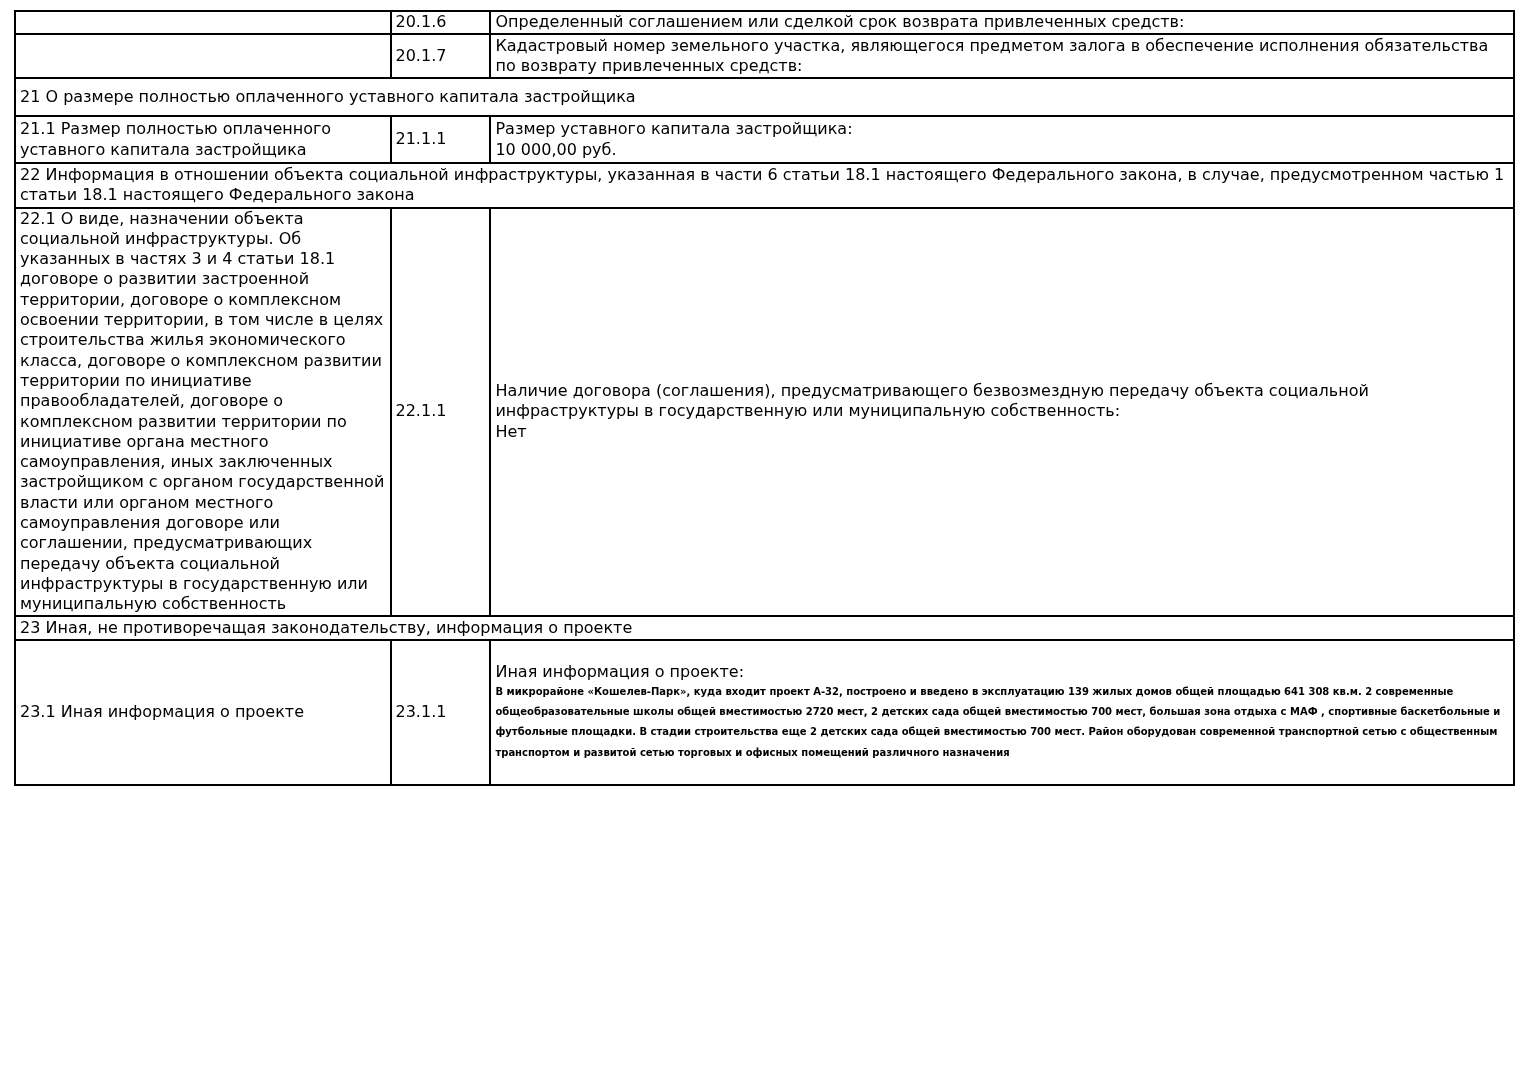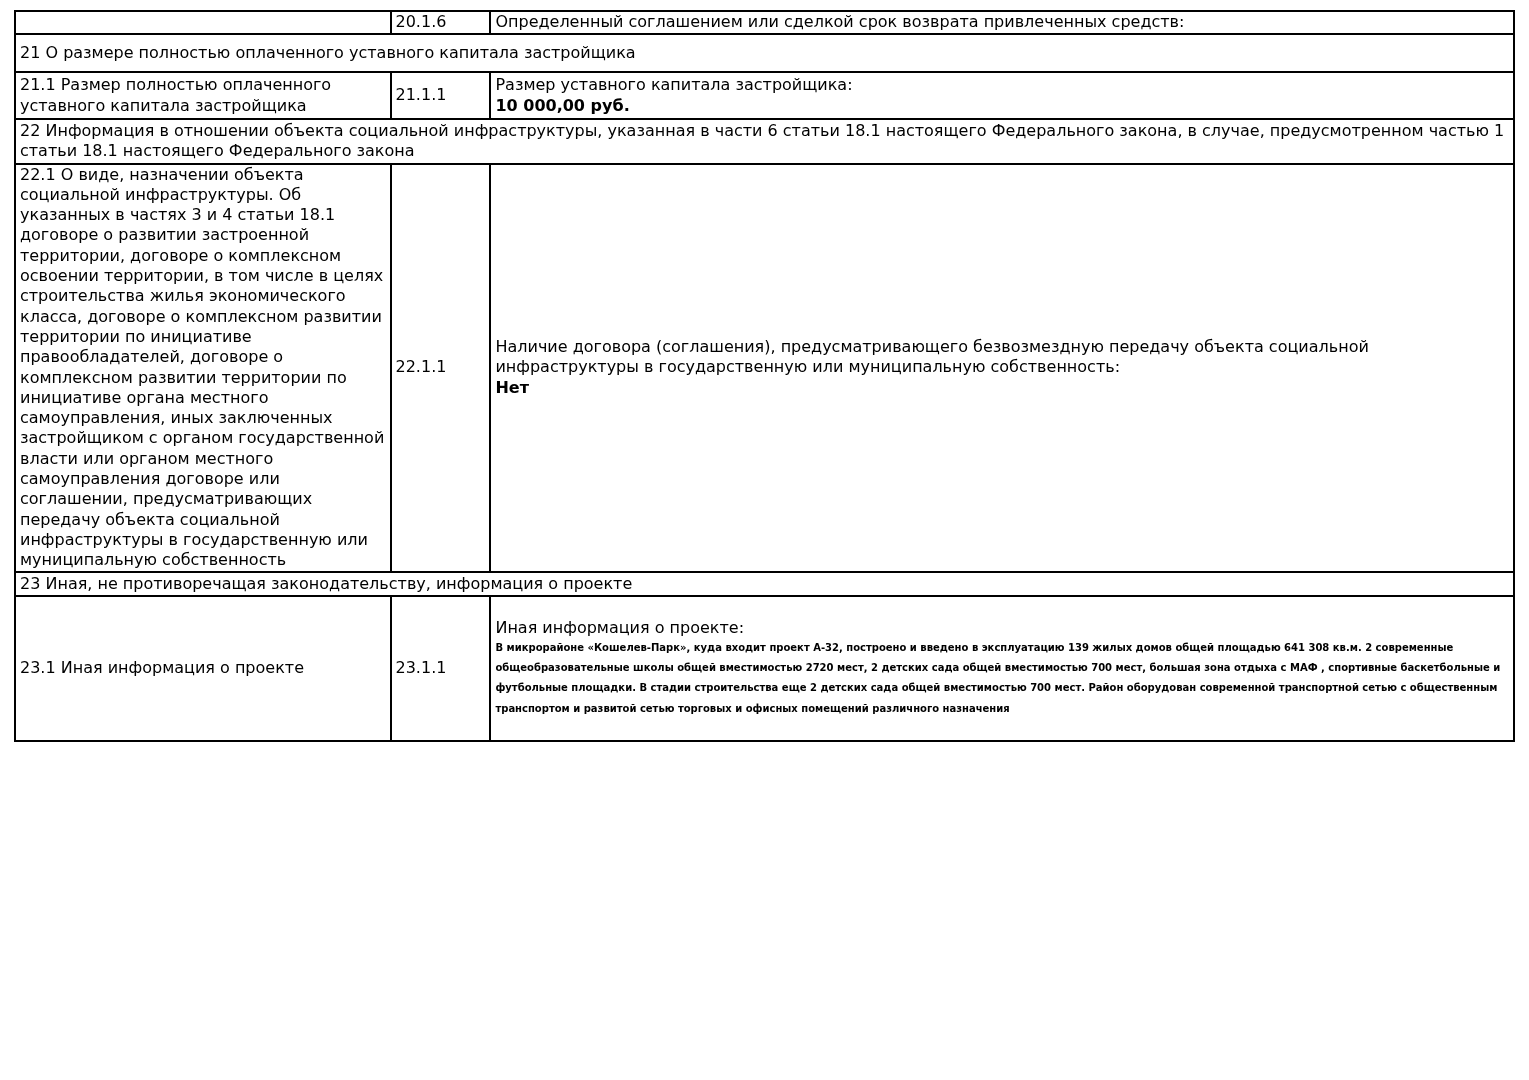--- a/index.html
+++ b/index.html
@@ -36,21 +36,21 @@
     word-wrap: break-word;
   }
   td.col-label { width: 372px; }
   td.col-code  { width: 99px;  }
   td.col-desc  { width: 1014px; }
   td.va-top { vertical-align: top; padding-top: 1px; padding-bottom: 1px; }
   tr.section td {
     padding: 1px 4px;
   }
   .bold-value {
-    font-weight: bold;
+    font-weight: normal;
   }
   .info-paragraph {
     font-weight: bold;
     font-size: 10px;
     line-height: 20.3px;
   }
   .h23  { height: 23px; }
   .h44  { height: 44px; }
   .h26  { height: 38px; }
   .h47  { height: 47px; }
@@ -69,20 +69,25 @@
       <col style="width:1014px">
     </colgroup>
     <tbody>
 
       <tr class="h23">
         <td class="col-label"></td>
         <td class="col-code">20.1.6</td>
         <td class="col-desc">Определенный соглашением или сделкой срок возврата привлеченных средств:</td>
       </tr>
 
+      <tr class="h44">
+        <td class="col-label"></td>
+        <td class="col-code">20.1.7</td>
+        <td class="col-desc va-top">Кадастровый номер земельного участка, являющегося предметом залога в обеспечение исполнения обязательства по возврату привлеченных средств:</td>
+      </tr>
 
       <tr class="section h26">
         <td colspan="3">21 О размере полностью оплаченного уставного капитала застройщика</td>
       </tr>
 
       <tr class="h47">
         <td class="col-label va-top">21.1 Размер полностью оплаченного уставного капитала застройщика</td>
         <td class="col-code">21.1.1</td>
         <td class="col-desc va-top">
           <div>Размер уставного капитала застройщика:</div>

